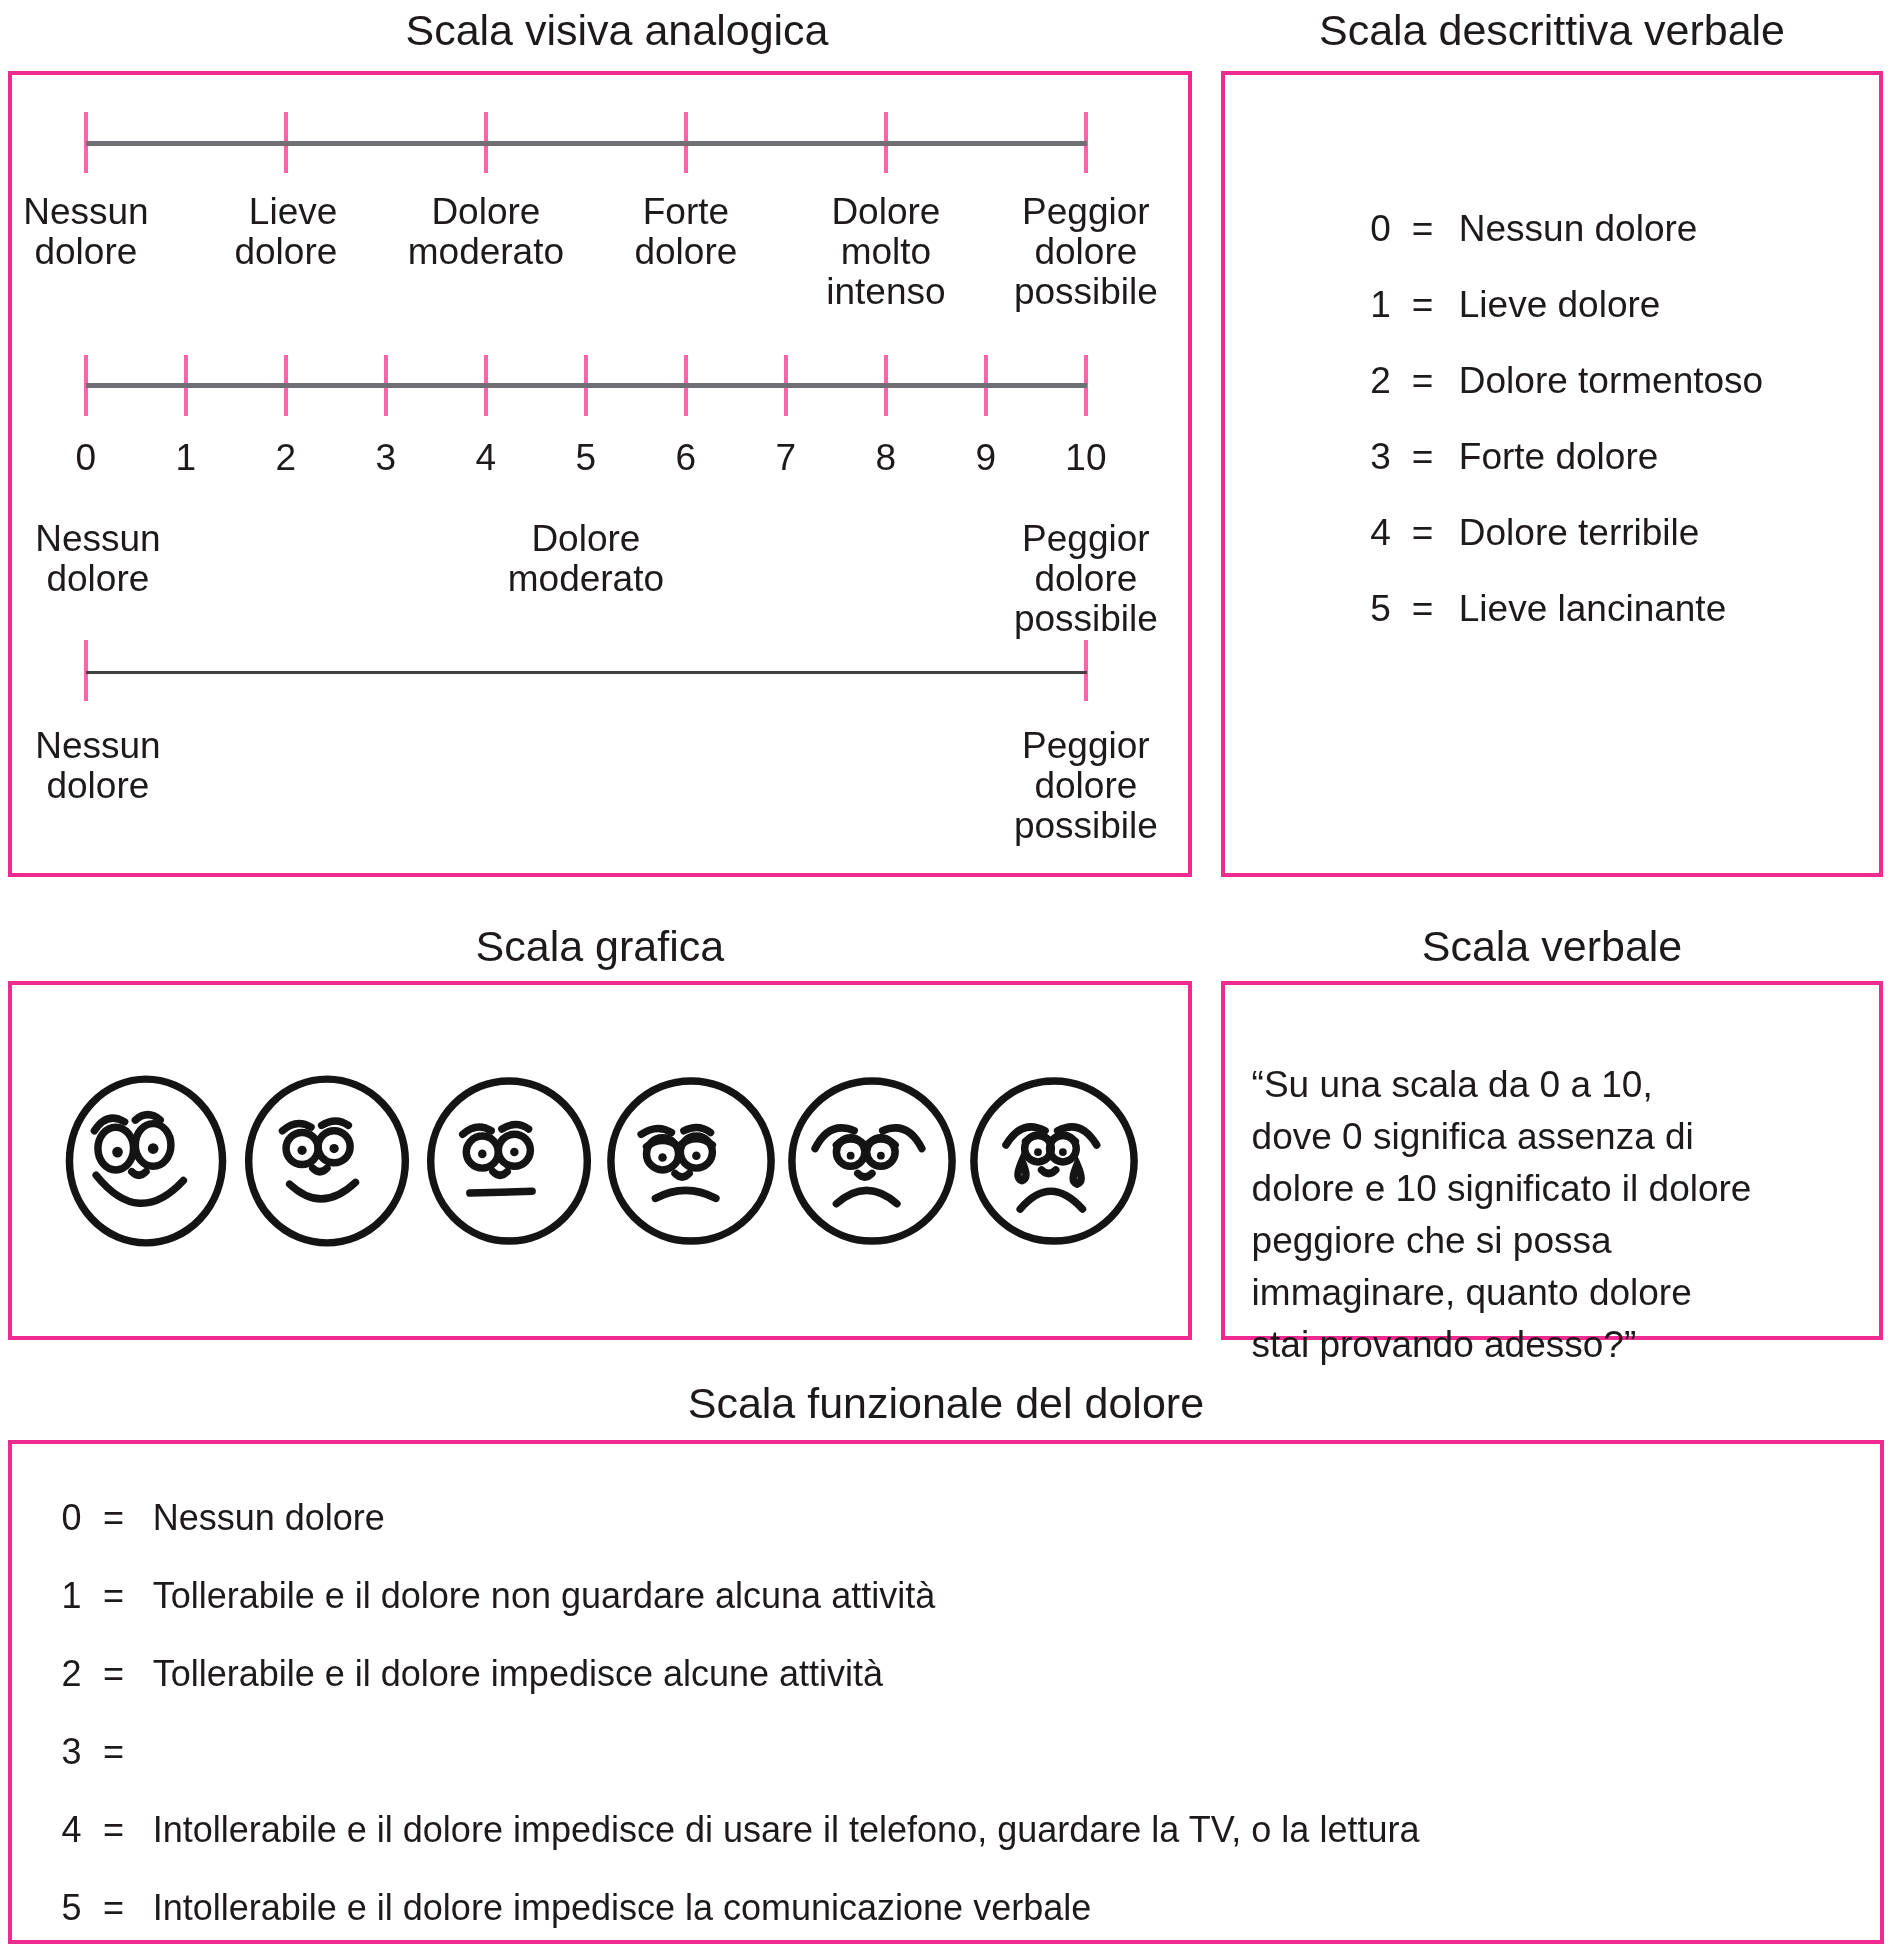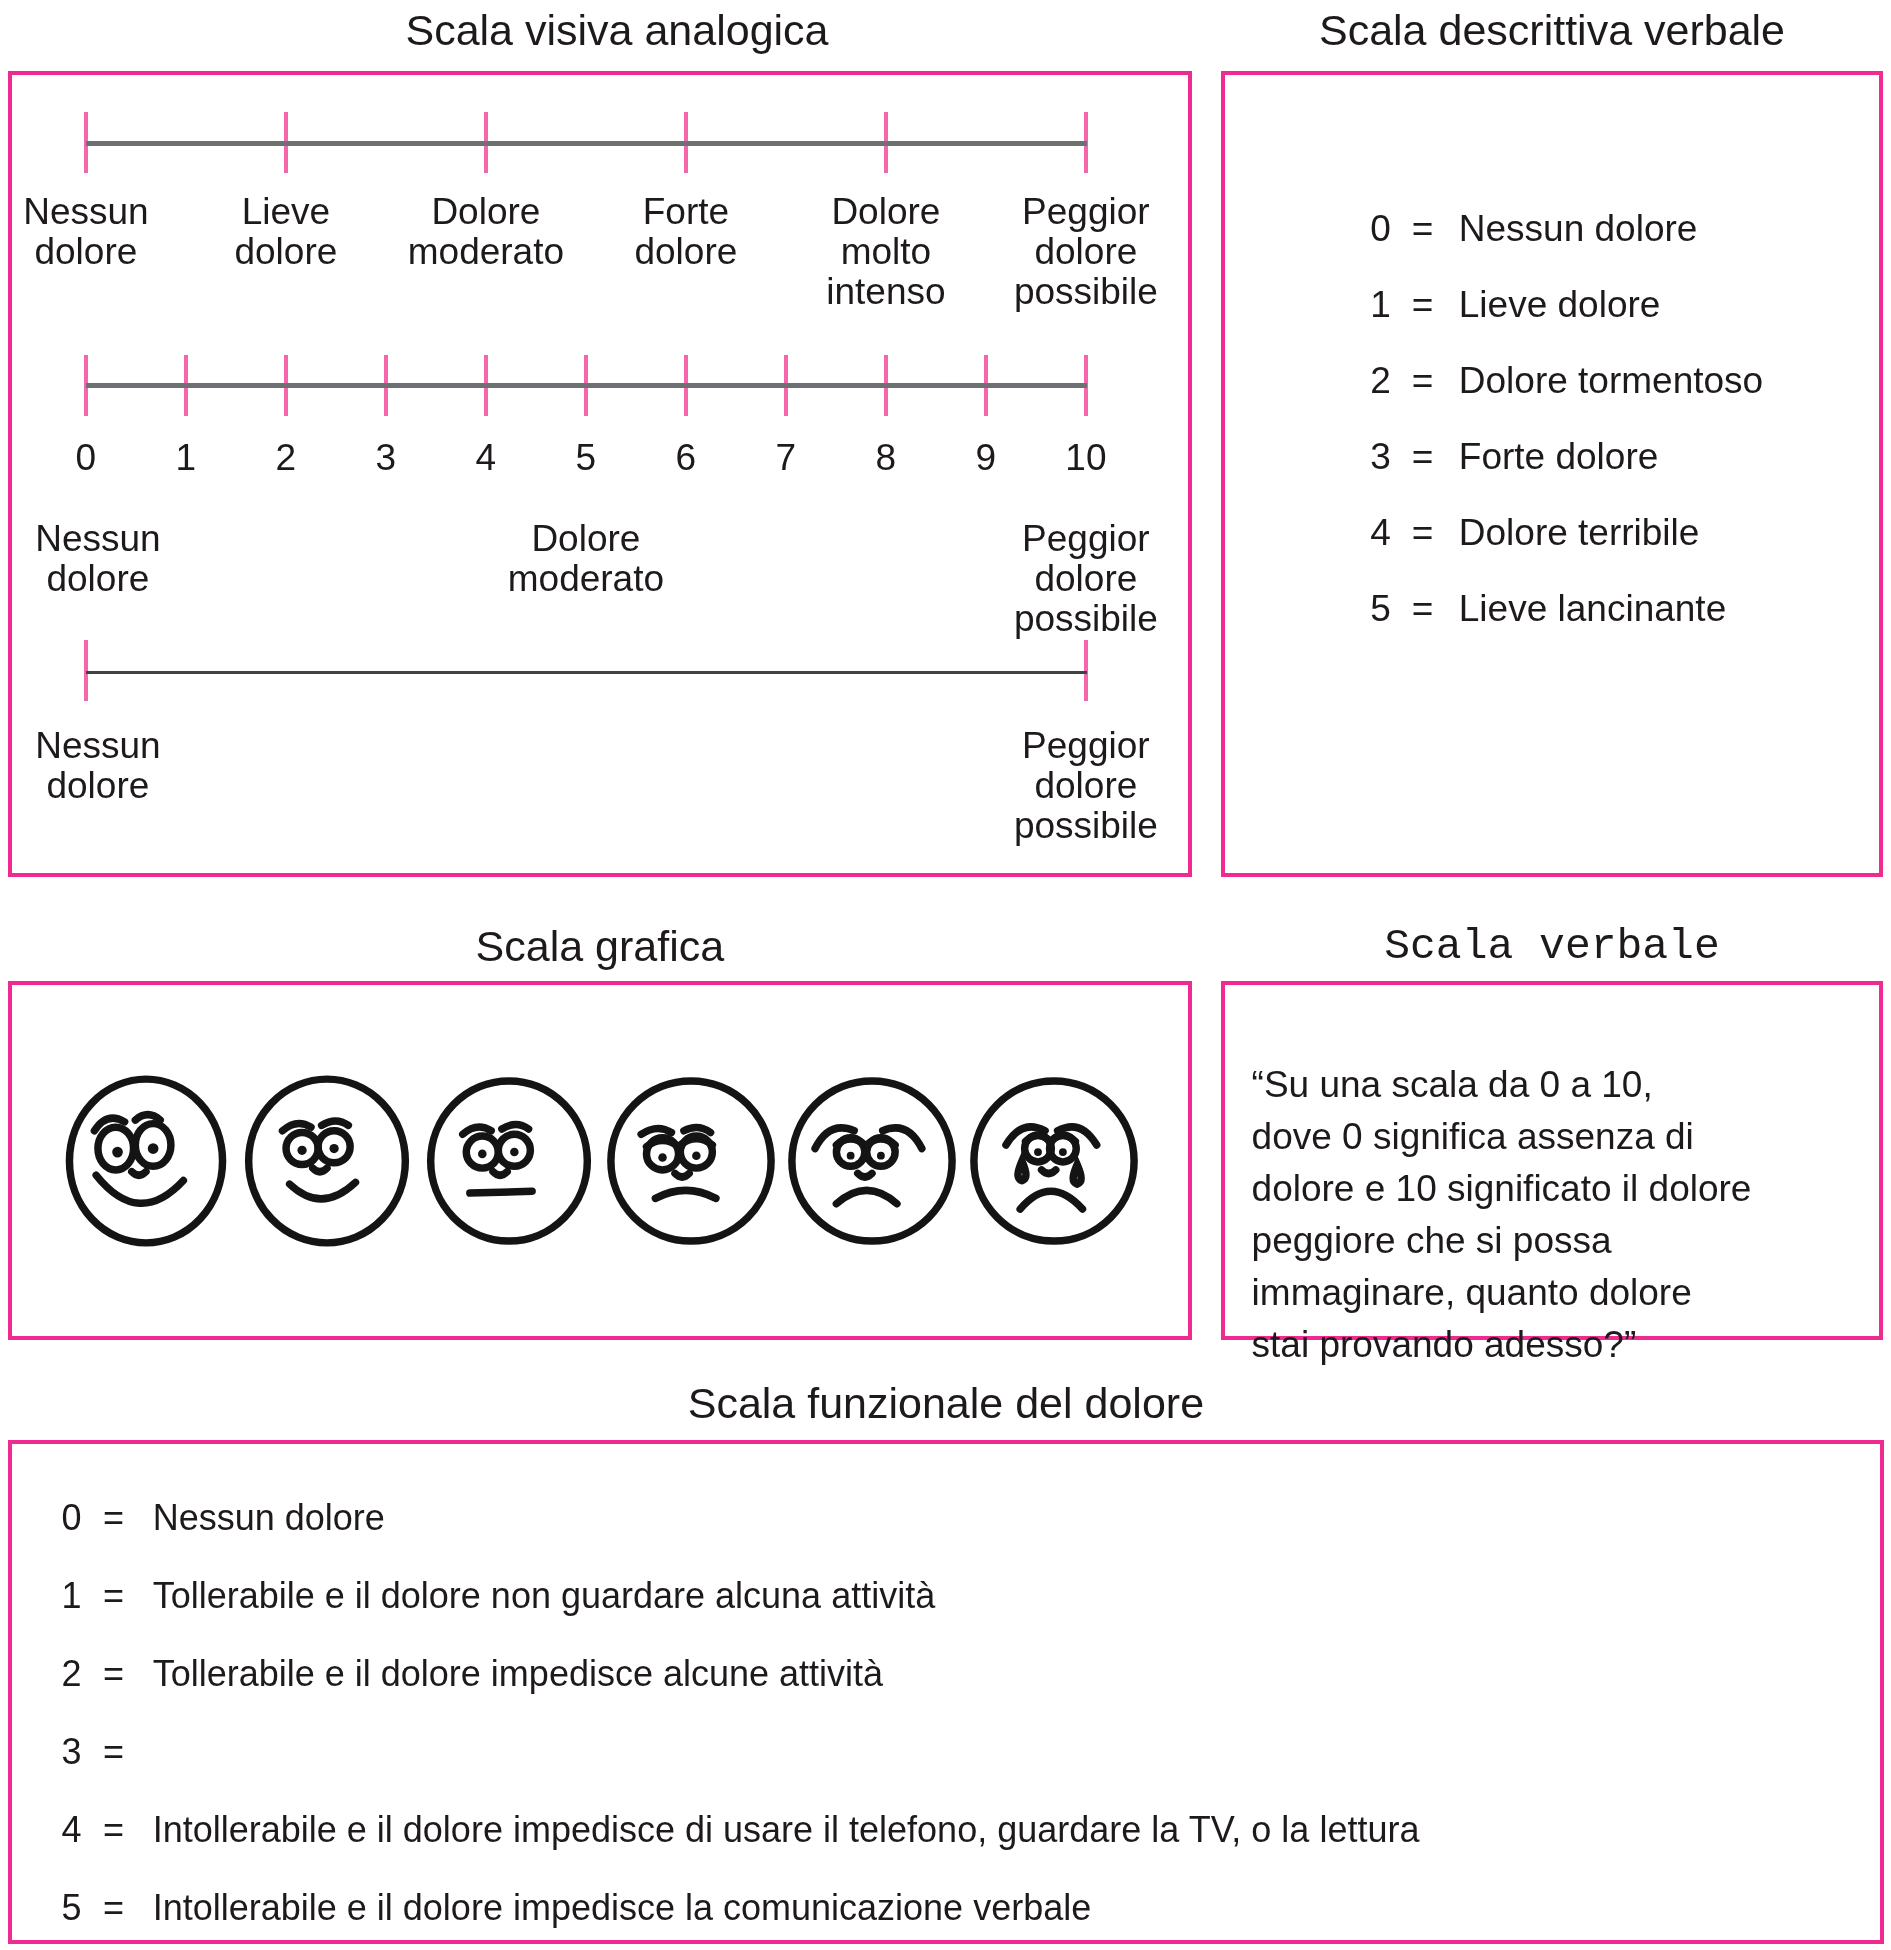--- a/index.html
+++ b/index.html
@@ -68,21 +68,21 @@
   <div class="pink-box" id="vas-box" style="left:7.9px;top:71px;width:1184px;height:806px;">
       <div class="tick" style="left: 72px; top: 37px; height: 61px;"></div>
       <div class="tick" style="left: 272px; top: 37px; height: 61px;"></div>
       <div class="tick" style="left: 472px; top: 37px; height: 61px;"></div>
       <div class="tick" style="left: 672px; top: 37px; height: 61px;"></div>
       <div class="tick" style="left: 872px; top: 37px; height: 61px;"></div>
       <div class="tick" style="left: 1072px; top: 37px; height: 61px;"></div>
       <div class="scale-line" style="left: 74px; top: 66px; width: 1001px; height: 4.9px; background: rgb(111, 112, 115);"></div>
       <div class="scale-label" style="left: 74px; top: 117px;">Nessun
 dolore</div>
-      <div class="scale-label" style="left: 274px; top: 117px;">Lieve
+      <div class="scale-label" style="left: 274px; top: 117px; text-align: right;">Lieve
 dolore</div>
       <div class="scale-label" style="left: 474px; top: 117px;">Dolore
 moderato</div>
       <div class="scale-label" style="left: 674px; top: 117px;">Forte
 dolore</div>
       <div class="scale-label" style="left: 874px; top: 117px;">Dolore
 molto
 intenso</div>
       <div class="scale-label" style="left: 1074px; top: 117px;">Peggior
 dolore
@@ -157,21 +157,21 @@
         <div class="eq-row">
           <div class="eq-num">5</div>
           <div class="eq-sign">=</div>
           <div class="eq-label">Lieve lancinante</div>
         </div>
       </div>
   </div>
 
   <div class="section-title" style="left:7.9px;width:1184px;top:922px;">Scala grafica</div>
 
-  <div class="section-title" style="left:1221px;width:662px;top:922px;font-family:Liberation Mono, monospace;">Scala verbale</div>
+  <div class="section-title" style="left:1221px;width:662px;top:922px;">Scala verbale</div>
 
   <div class="pink-box" style="left:7.9px;top:981px;width:1184px;height:359px;">
     <div id="faces-row">
         <div class="face">
           <svg viewBox="0 0 100 100" xmlns="http://www.w3.org/2000/svg">
             <ellipse cx="50" cy="50" rx="43" ry="46"></ellipse>
             <path d="M21,33 Q28,22 38,28"></path>
             <path d="M44,27 Q51,21 58,27"></path>
             <ellipse cx="33" cy="43" rx="10" ry="12"></ellipse>
             <circle class="f" cx="34" cy="45" r="3"></circle>

